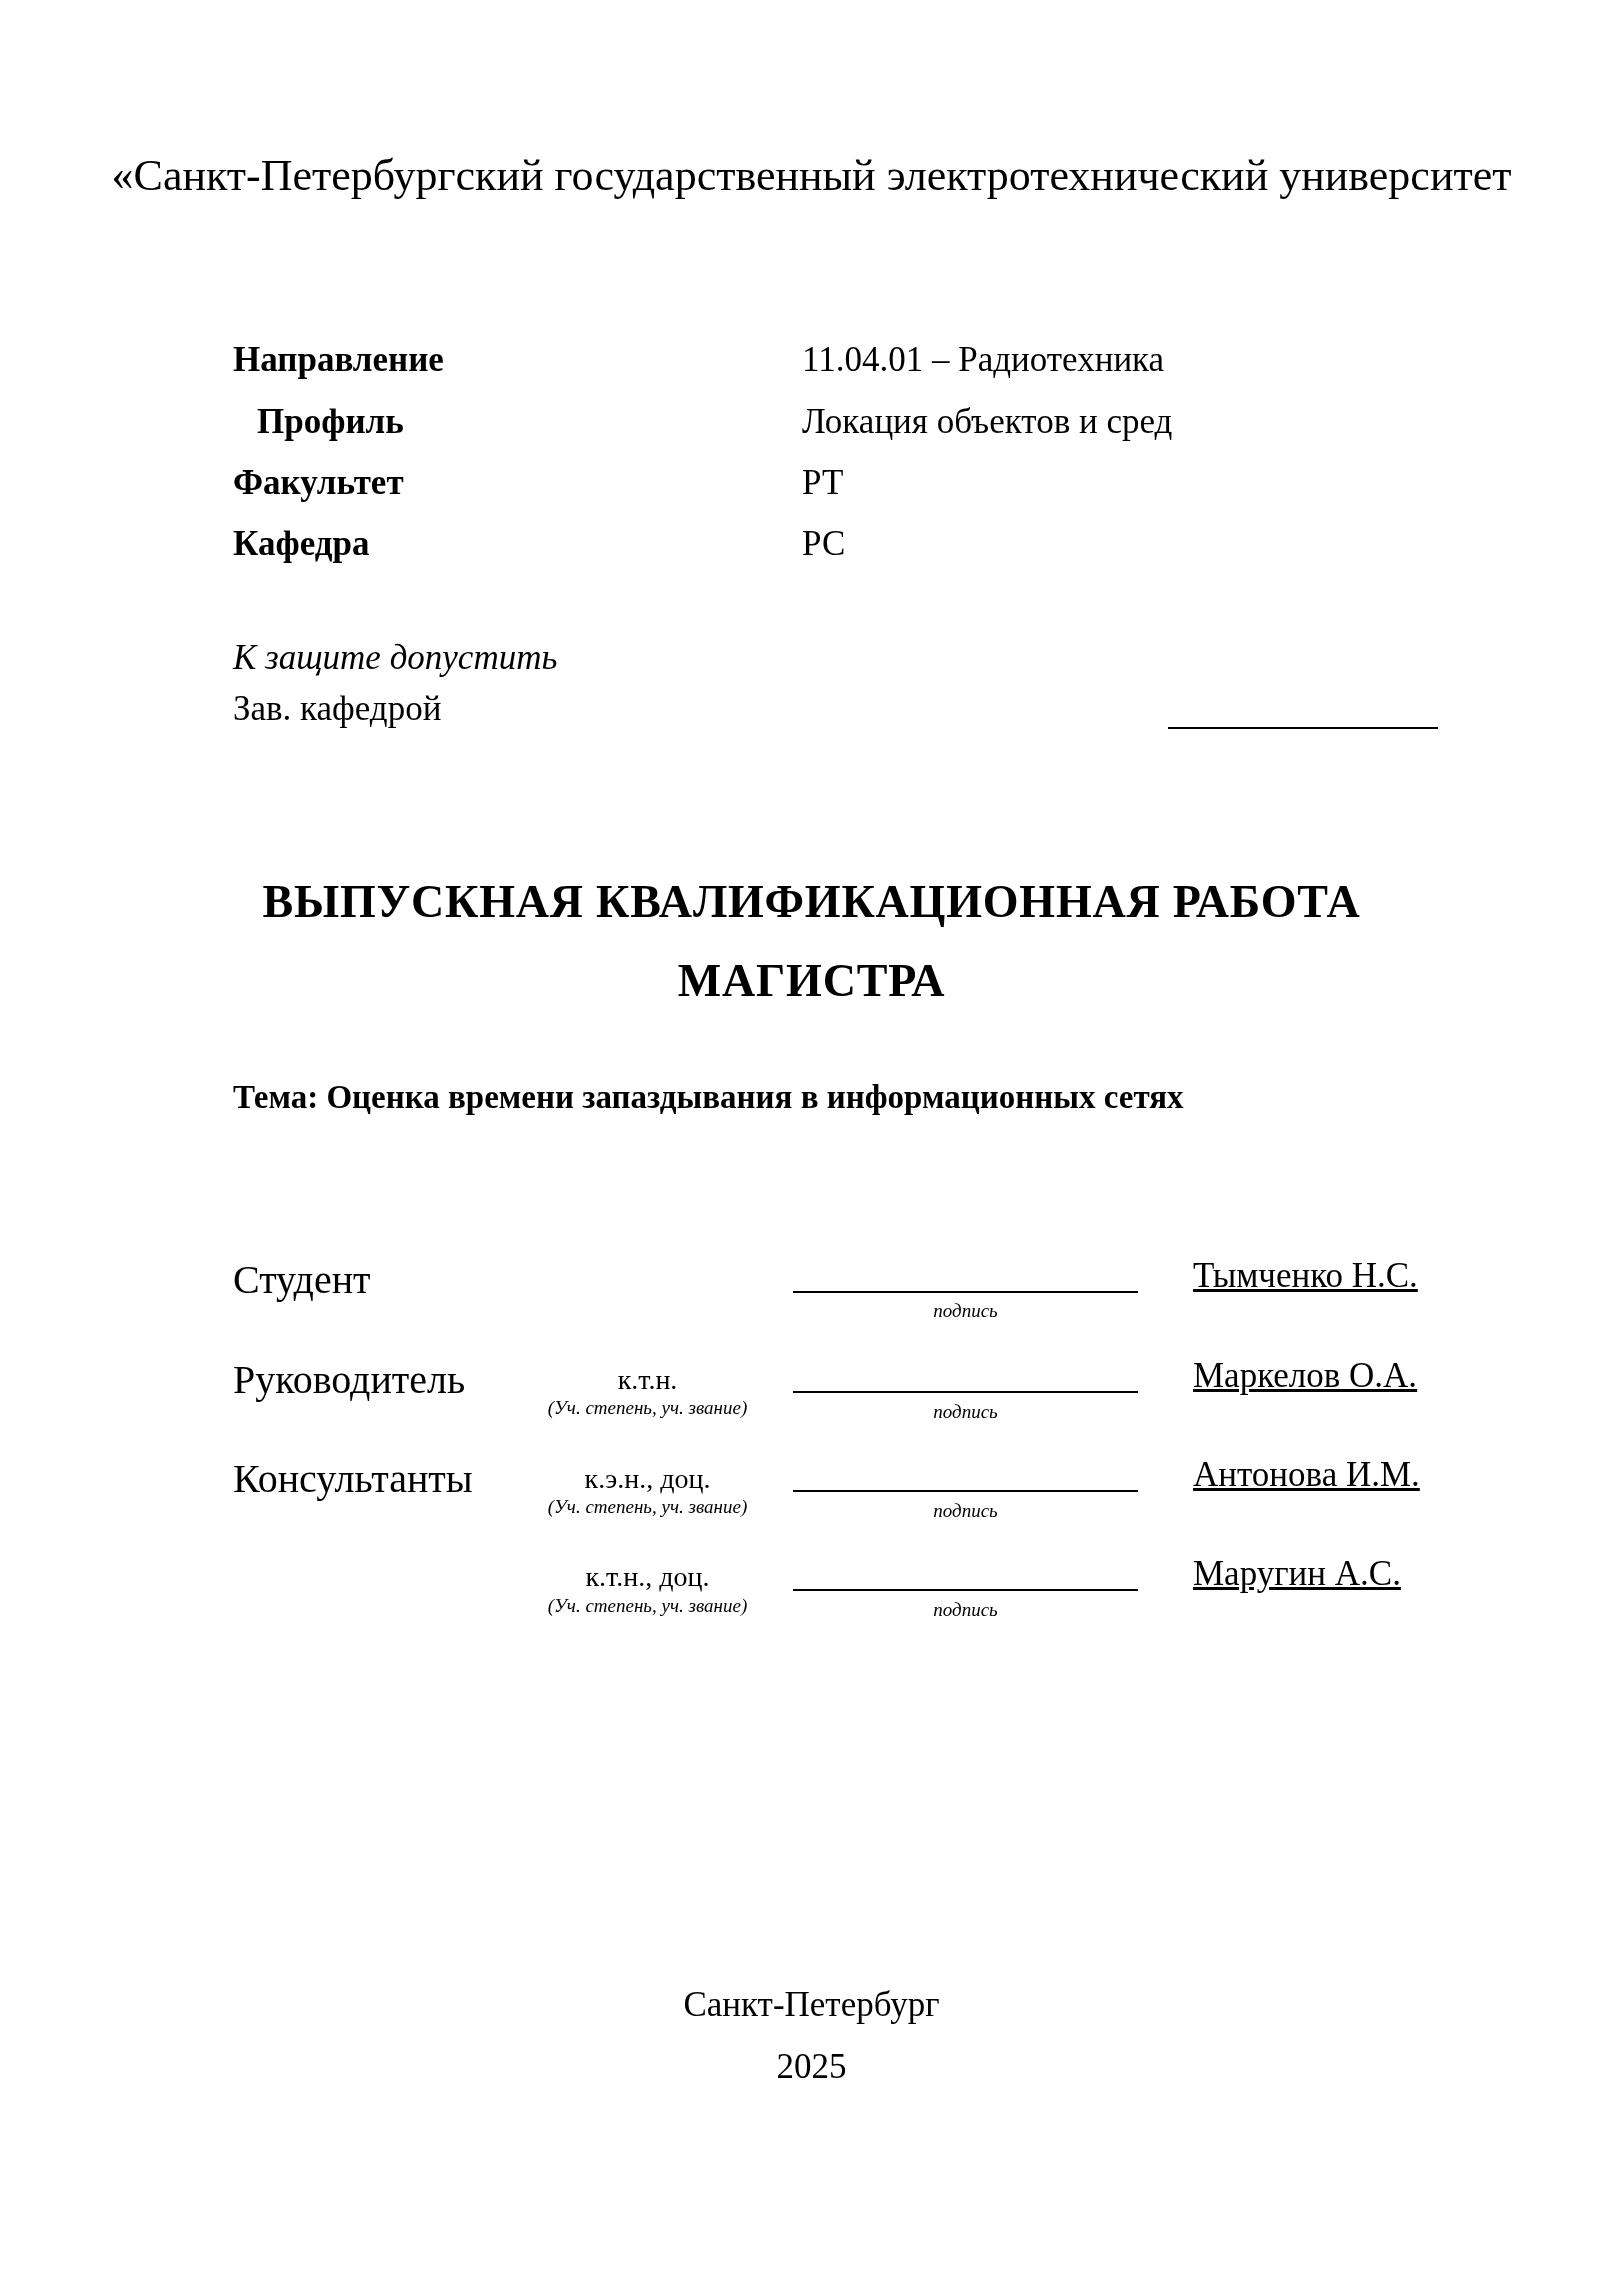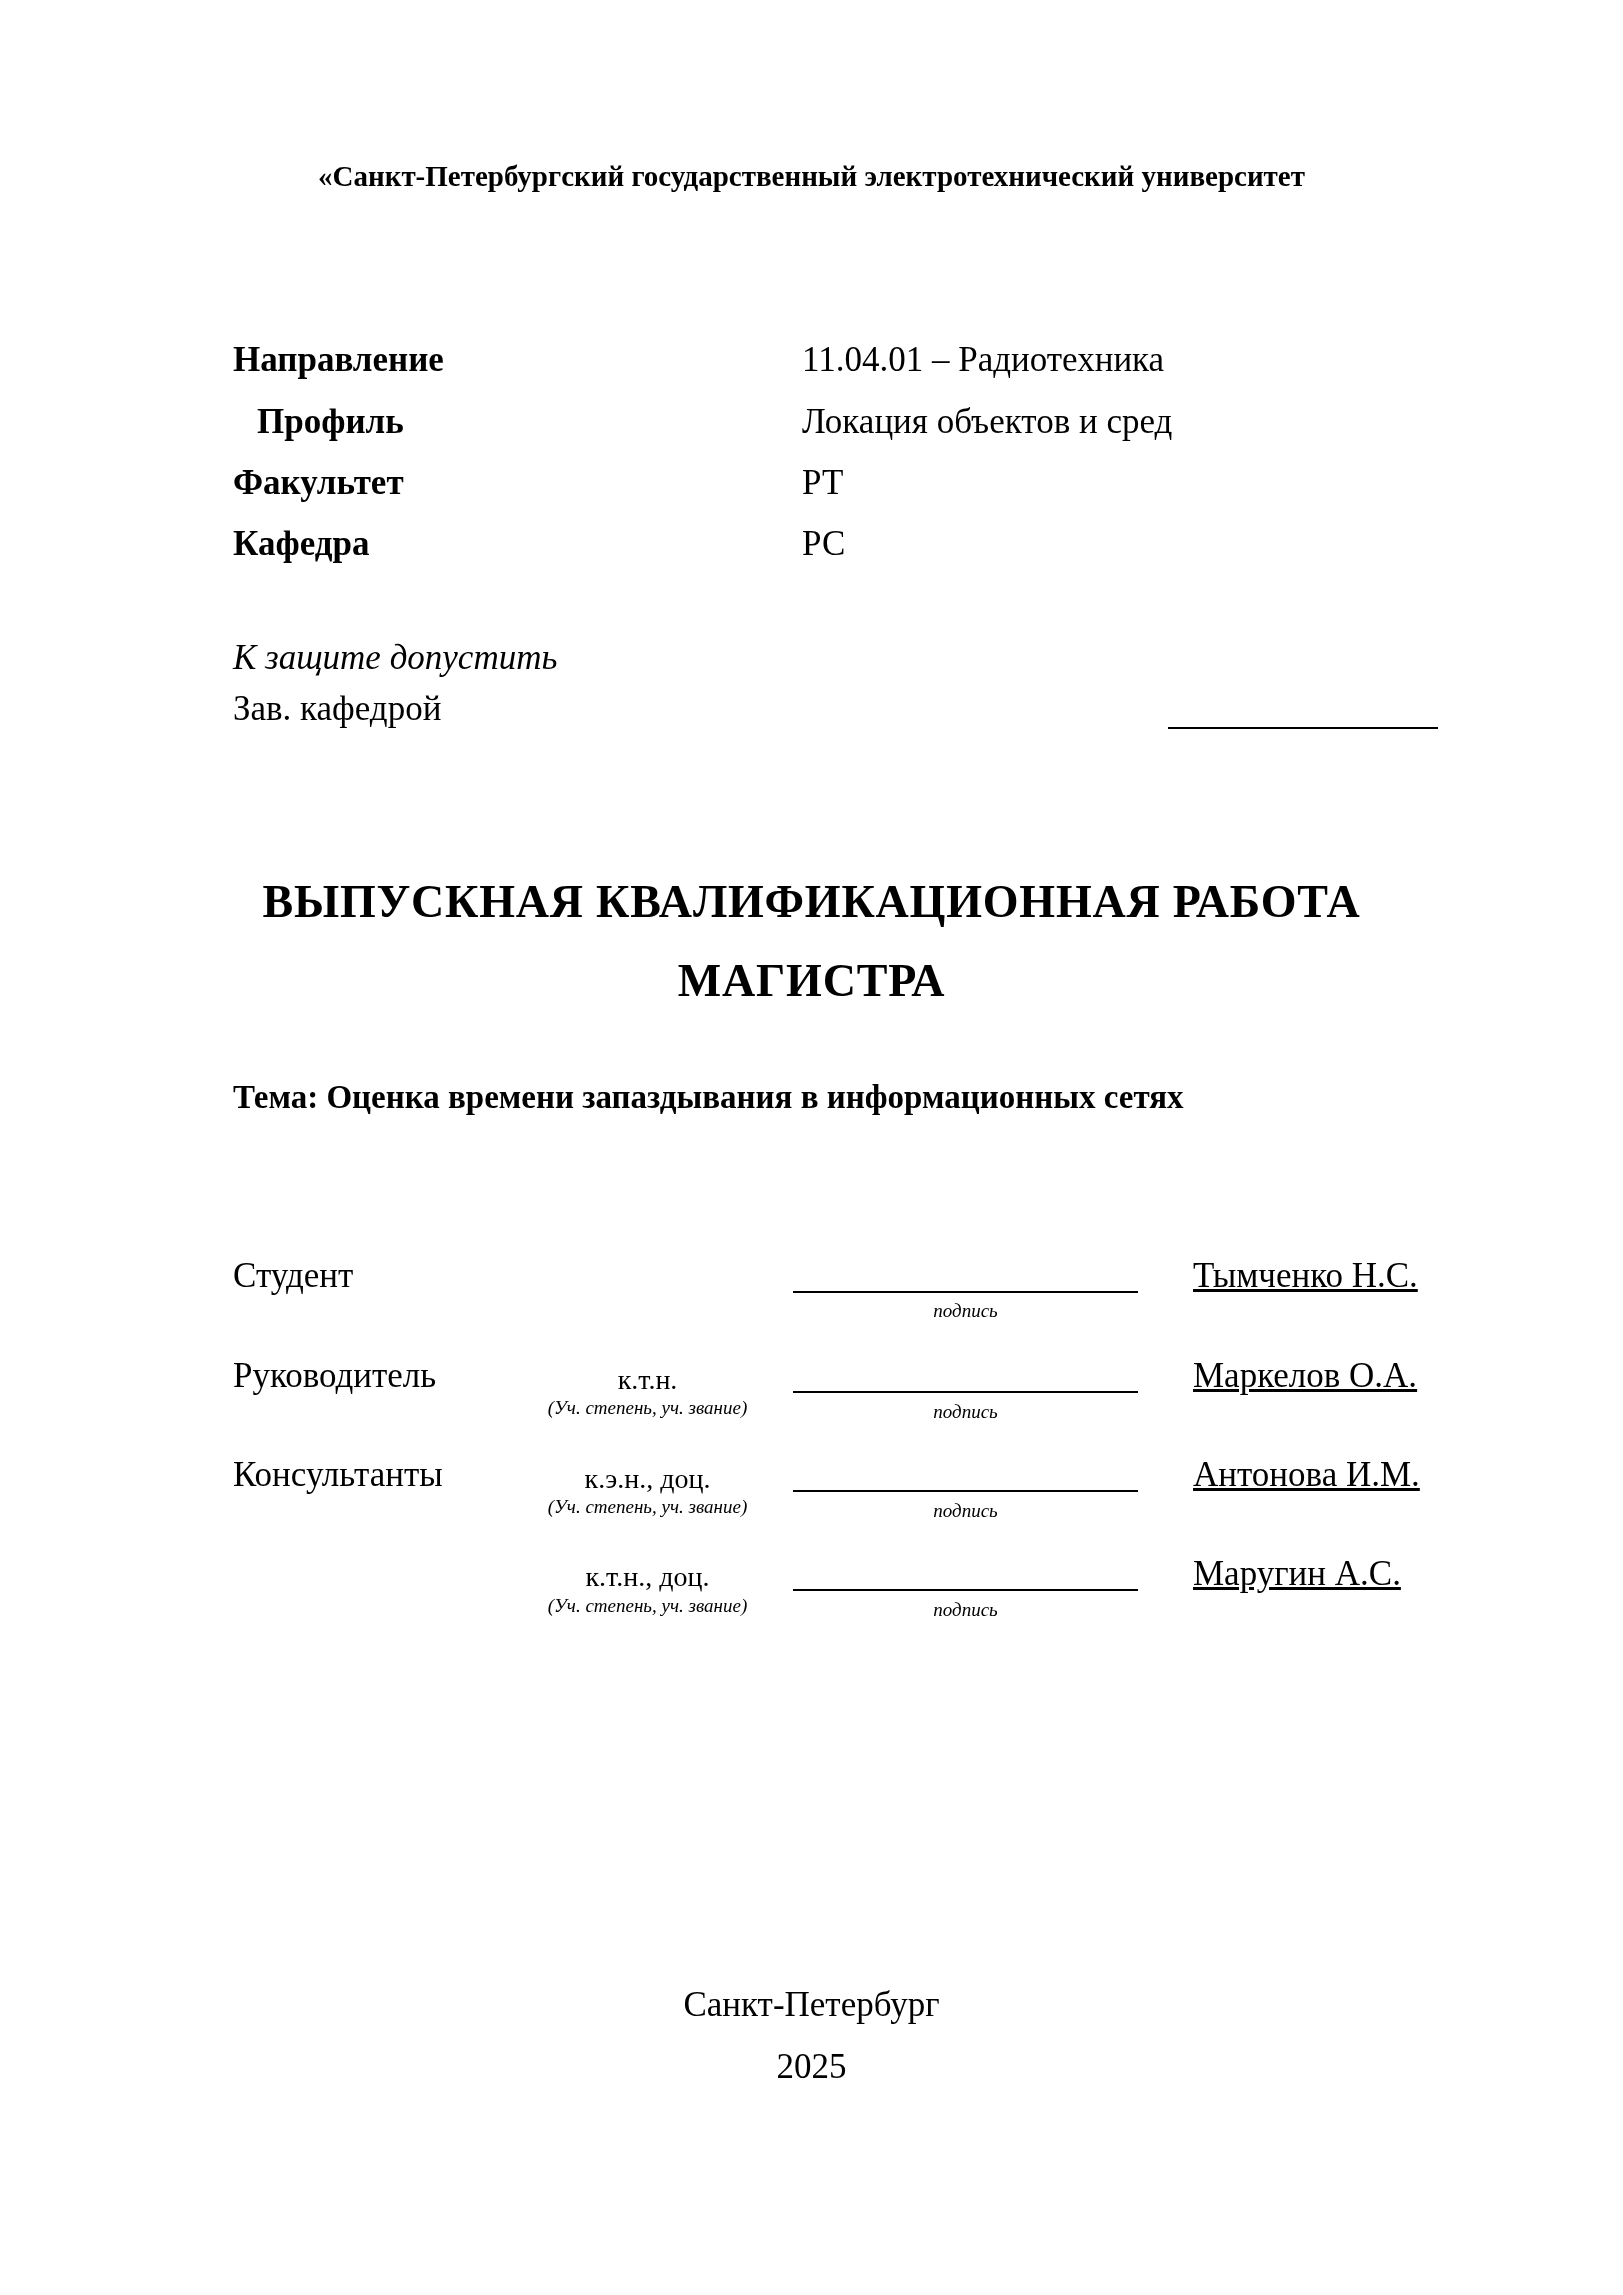--- a/index.html
+++ b/index.html
@@ -1,30 +1,30 @@
 <!DOCTYPE html>
 <html style="font-size:12.6px"><head>
 <meta charset="utf-8">
 <style>
   html, body { margin:0; padding:0; background:#ffffff; }
   body { width:1623px; height:2295px; position:relative; font-family:"Liberation Serif","DejaVu Serif",serif; color:#000; overflow:hidden; }
   .abs { position:absolute; }
   .center { left:0; width:1623px; text-align:center; }
-  .univ { font-weight:bold; font-size:29px; line-height:38px; }
+  .univ { font-weight:normal; font-size:44px; line-height:38px; }
   .field-label { font-weight:bold; font-size:35px; }
   .field-value { font-size:35px; }
   .plain { font-size:35px; }
   .italic { font-style:italic; }
   .title { font-weight:bold; font-size:46px; letter-spacing:0.8px; }
   .topic { font-weight:bold; font-size:33px; }
   .sig-line { position:absolute; height:0; border-top:2.4px solid #000; width:345px; left:793px; }
   .sig-caption { position:absolute; font-style:italic; font-size:19px; left:793px; width:345px; text-align:center; }
   .degree { position:absolute; left:518px; width:259px; text-align:center; font-size:28px; }
   .degree-caption { position:absolute; left:518px; width:259px; text-align:center; font-style:italic; font-size:19px; }
-  .role { position:absolute; left:233px; font-size:35px; }
+  .role { position:absolute; left:233px; font-size:40px; }
   .person { position:absolute; left:1193px; font-size:35px;text-decoration:underline; }
   .blank-line { position:absolute; border-top:2.4px solid #000; }
 </style>
 </head>
 <body>
 
 <div class="abs center univ" style="top:157px;">
   <div>«Санкт-Петербургский государственный электротехнический университет</div>
 </div>
 

